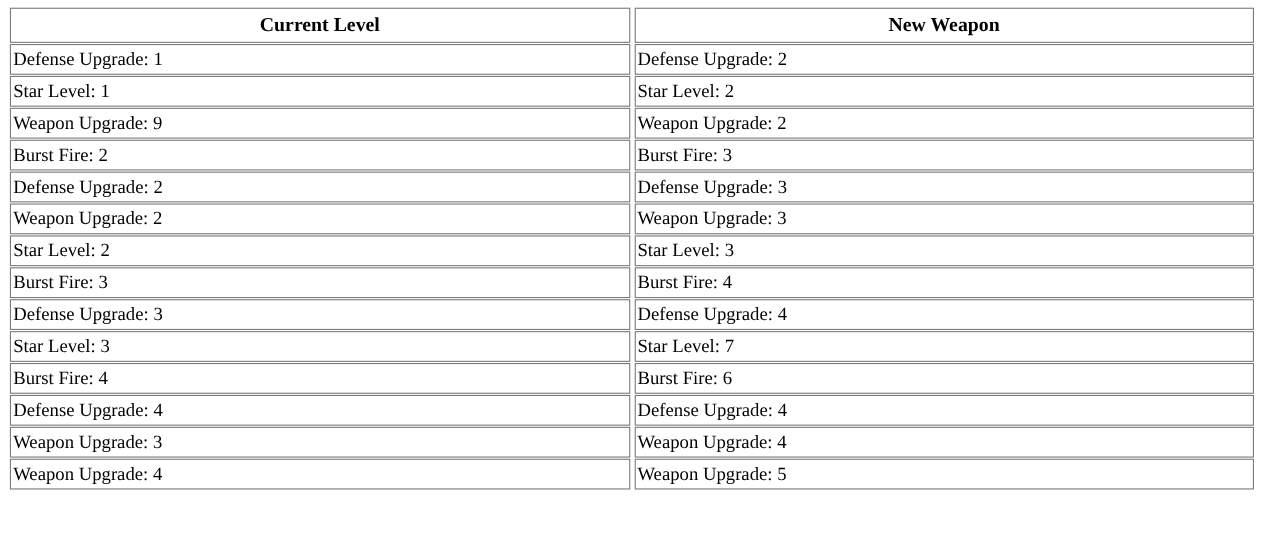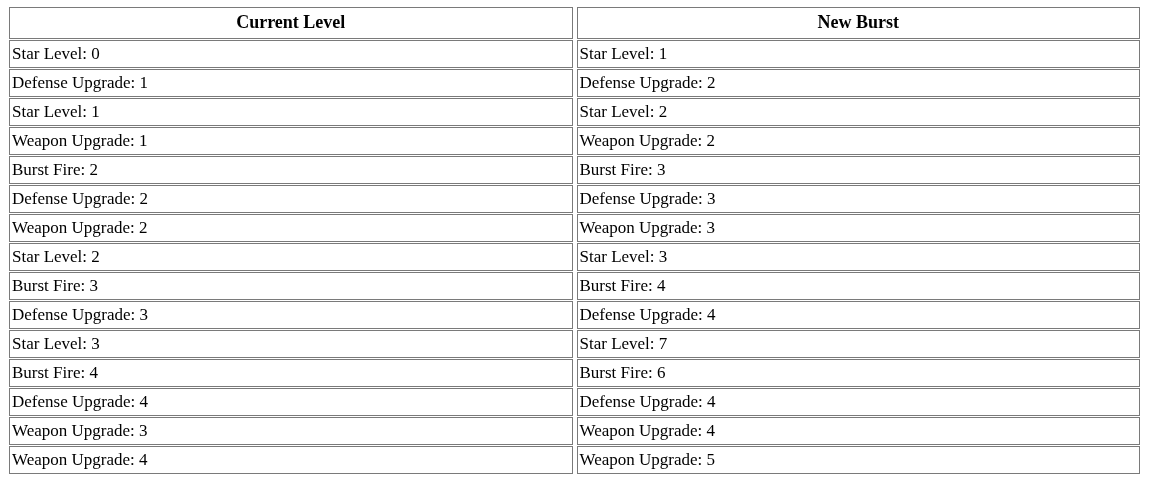--- a/index.html
+++ b/index.html
@@ -45,38 +45,34 @@
   }
 </style>
 </head>
 <body>
 
 <div class="table-wrap">
   <table class="upgrade-table">
     <thead>
       <tr>
         <th>Current Level</th>
-        <th>New Burst</th>
+        <th>New Weapon</th>
       </tr>
     </thead>
     <tbody>
-      <tr>
-        <td>Star Level: 0</td>
-        <td>Star Level: 1</td>
-      </tr>
       <tr>
         <td>Defense Upgrade: 1</td>
         <td>Defense Upgrade: 2</td>
       </tr>
       <tr>
         <td>Star Level: 1</td>
         <td>Star Level: 2</td>
       </tr>
       <tr>
-        <td>Weapon Upgrade: 1</td>
+        <td>Weapon Upgrade: 9</td>
         <td>Weapon Upgrade: 2</td>
       </tr>
       <tr>
         <td>Burst Fire: 2</td>
         <td>Burst Fire: 3</td>
       </tr>
       <tr>
         <td>Defense Upgrade: 2</td>
         <td>Defense Upgrade: 3</td>
       </tr>

